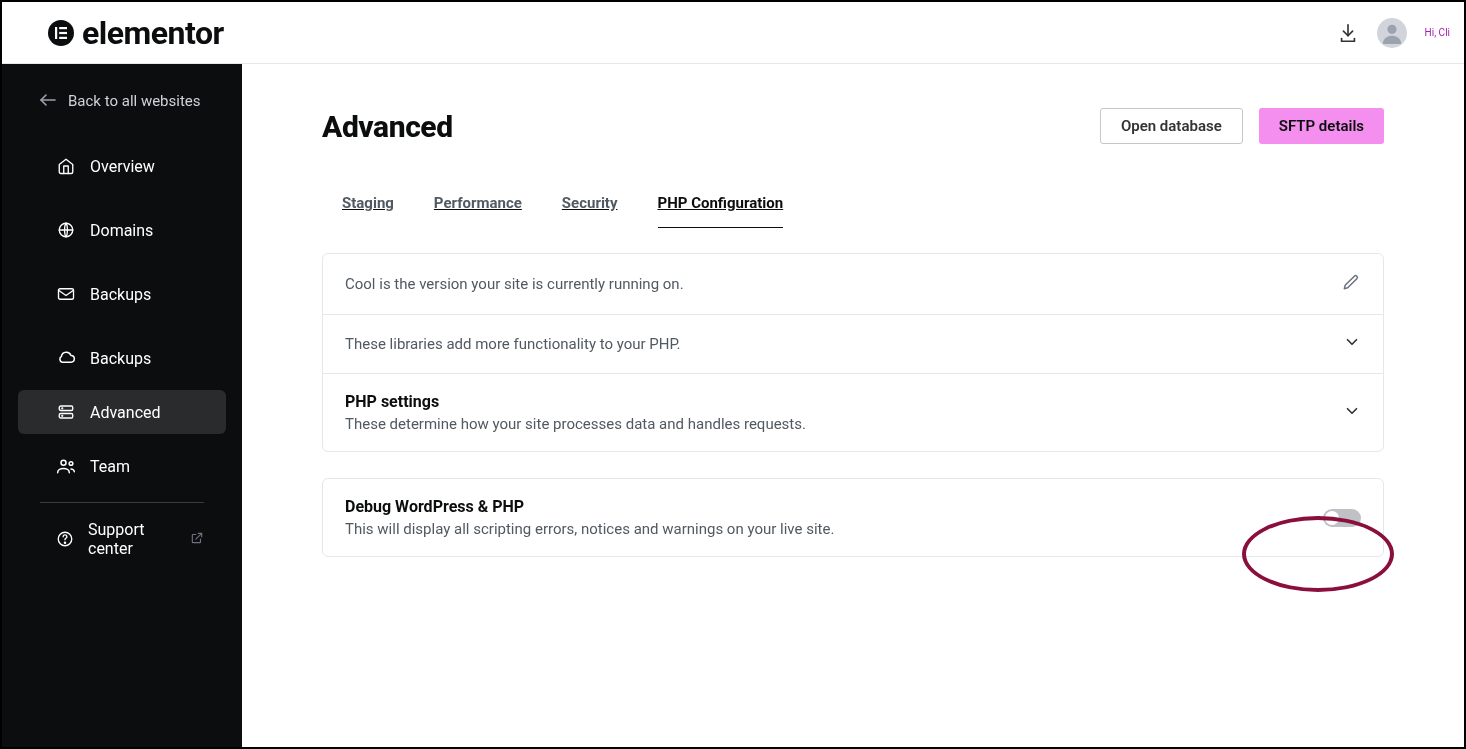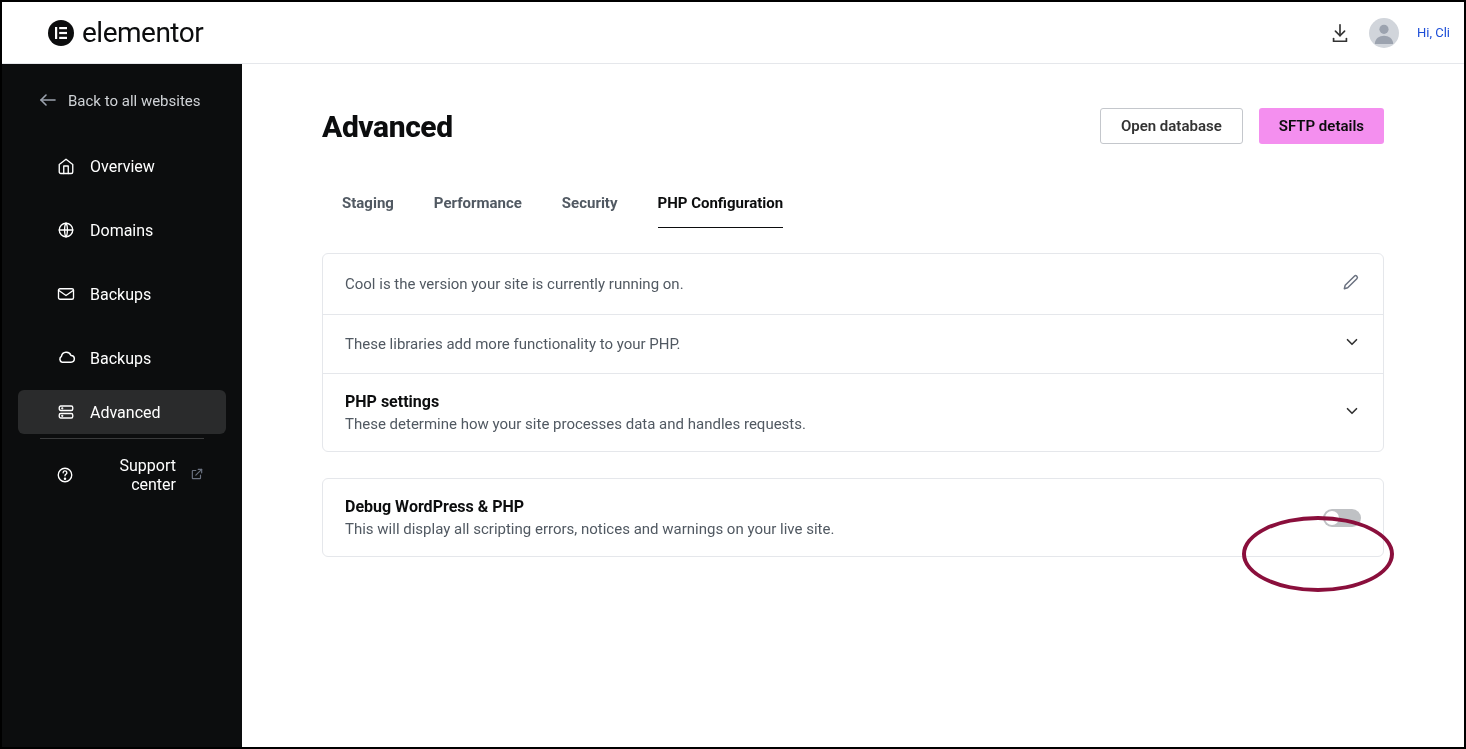--- a/index.html
+++ b/index.html
@@ -32,41 +32,41 @@
   }
   .logo-mark {
     width: 26px; height: 26px;
     border-radius: 50%;
     background: #0c0d0e;
     color: #fff;
     display: flex; align-items: center; justify-content: center;
     font-weight: 700; font-size: 12px;
   }
   .logo-text {
-    font-weight: 400;
-    font-size: 28px;
+    font-weight: 700;
+    font-size: 32px;
     letter-spacing: -0.5px;
     color: #0c0d0e;
   }
   .topbar-spacer { flex: 1; }
   .topbar-right {
     display: flex;
     align-items: center;
     gap: 18px;
   }
   .download-icon svg { display:block; }
   .avatar {
     width: 30px; height: 30px; border-radius: 50%;
     background: #d1d5db;
     display:flex; align-items:center; justify-content:center;
     color:#888;
   }
   .greeting {
-    font-size: 13px;
-    color: #1d4ed8;
+    font-size: 10px;
+    color: #a21caf;
     white-space: nowrap;
     max-width: 46px;
     overflow:hidden;
   }
 
   
   .app-body {
     flex: 1;
     display: flex;
     min-height: 0;
@@ -86,21 +86,21 @@
     padding: 0 0 24px 38px;
     color: #cfd2d6;
     font-size: 15px;
   }
   .site-block {
     padding: 0 38px 26px 38px;
   }
   .site-name { font-weight:700; font-size:15px; color:#fff; margin-bottom:2px;}
   .site-url  { font-size:13px; color:#9ca3af; }
 
-  .nav ul { list-style:none;text-align:right; }
+  .nav ul { list-style:none; }
   .nav li {
     display:flex; align-items:center; gap:14px;
     padding: 0 38px 0 54px;
     height: 64px;
     font-size:16px;
     color:#fff;
     cursor:pointer;
   }
   .nav li .nav-icon { width:20px; display:flex; align-items:center; justify-content:center; color:#fff;}
   .nav li.active {
@@ -154,20 +154,21 @@
     color:#0c0d0e;
   }
 
   
   .tabs {
     display:flex;
     gap:40px;
     border-bottom:1px solid transparent;
     padding-left:20px;
     margin-bottom: 24px;
+    text-decoration: underline;
   }
   .tab {
     font-size:15px;
     font-weight:700;
     color:#515962;
     padding: 6px 0 14px 0;
     cursor:pointer;
     border-bottom:2px solid transparent;
   }
   .tab.active {
@@ -317,20 +318,31 @@
           <span class="nav-icon">
             <svg width="18" height="18" viewBox="0 0 24 24" fill="none" stroke="#fff" stroke-width="1.8" stroke-linecap="round" stroke-linejoin="round">
                 <rect x="3" y="4" width="18" height="6" rx="2"></rect>
                 <rect x="3" y="14" width="18" height="6" rx="2"></rect>
                 <circle cx="7" cy="7" r="0.6" fill="#fff"></circle>
                 <circle cx="7" cy="17" r="0.6" fill="#fff"></circle>
               </svg>
           </span>
           <span>Advanced</span>
         </li>
+        <li>
+          <span class="nav-icon">
+            <svg width="20" height="18" viewBox="0 0 24 20" fill="none" stroke="#fff" stroke-width="1.8" stroke-linecap="round" stroke-linejoin="round">
+                <circle cx="9" cy="6" r="3"></circle>
+                <path d="M2 18c0-3 3-5 7-5s7 2 7 5"></path>
+                <circle cx="18" cy="7" r="2.2"></circle>
+                <path d="M22 17c0-2-2-3.5-4-3.5"></path>
+              </svg>
+          </span>
+          <span>Team</span>
+        </li>
       </ul>
       <div class="nav-sep"></div>
       <ul>
         <li>
           <span class="nav-icon">
             <svg width="18" height="18" viewBox="0 0 24 24" fill="none" stroke="#fff" stroke-width="1.8" stroke-linecap="round" stroke-linejoin="round">
                 <circle cx="12" cy="12" r="9"></circle>
                 <path d="M9.5 9a2.5 2.5 0 1 1 3.5 2.3c-.8.4-1 1-1 1.7"></path>
                 <circle cx="12" cy="17" r="0.8" fill="#fff"></circle>
               </svg>

